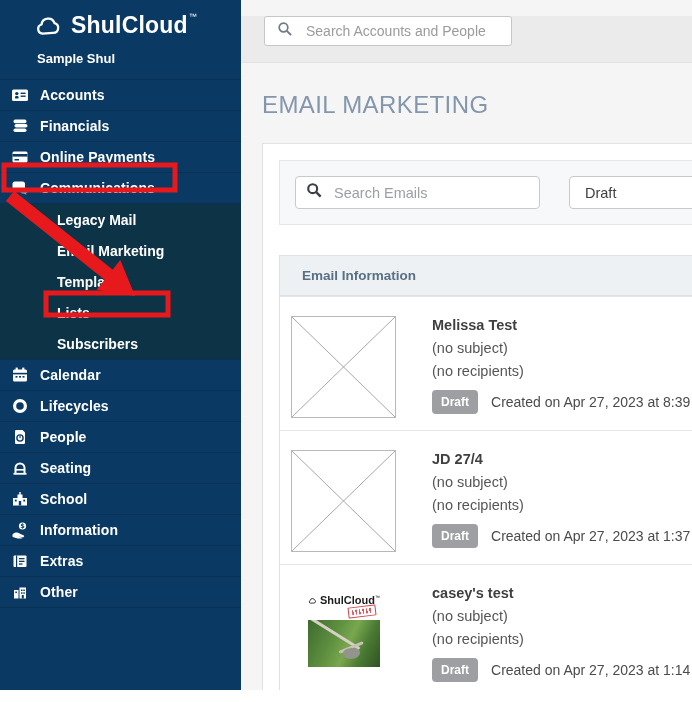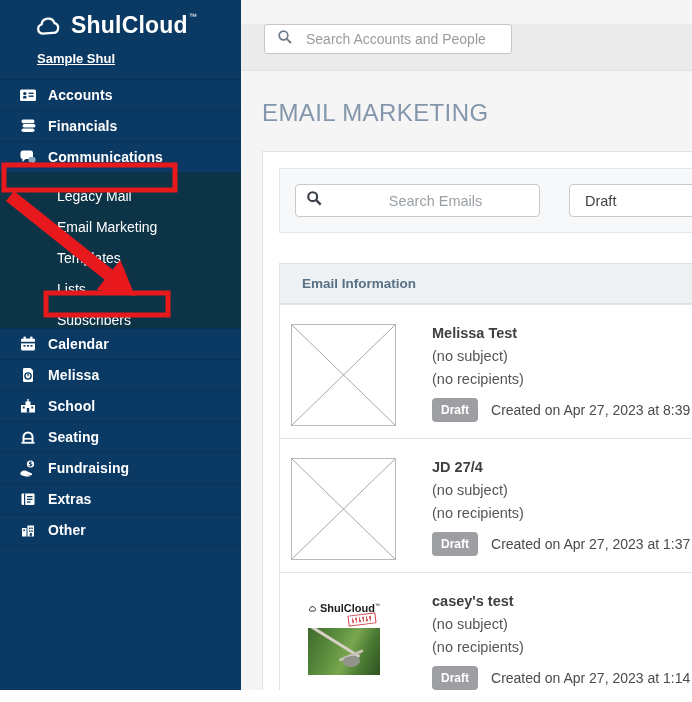--- a/index.html
+++ b/index.html
@@ -6,47 +6,47 @@
   .screen{
     width:692px;height:690px;overflow:hidden;display:flex;
     font-family:"Liberation Sans",sans-serif;position:relative;background:#f5f5f6;
   }
   
   .sidebar{width:241px;flex:none;background:#0a3a64;position:relative;overflow:hidden;}
   .logo-row{display:flex;align-items:flex-start;padding:12px 0 0 34px;color:#fff;}
   .logo-row svg{margin:3px 5px 0 0;}
   .logo-text{font-size:23px;font-weight:bold;letter-spacing:.2px;line-height:26px;}
   .logo-tm{font-size:8px;vertical-align:top;line-height:10px;margin-left:1px;}
-  .org{padding:9px 8px 13px 37px;font-size:13px;font-weight:bold;color:#fff;text-decoration:underline;}
+  .org{padding:9px 8px 13px 37px;font-size:13px;font-weight:bold;color:#fff;}
   .nav{position:relative;}
   .nav-item{height:31px;box-sizing:border-box;display:flex;align-items:center;
-    padding-left:19px;border-top:1px solid #0a3154;color:#fff;cursor:pointer;}
+    padding-left:11px;border-top:1px solid #0a3154;color:#fff;cursor:pointer;}
   .nav-item .ic{width:18px;height:18px;flex:none;display:flex;align-items:center;justify-content:center;}
   .nav-item .lbl{margin-left:11px;font-size:14px;font-weight:bold;letter-spacing:.1px;}
   .submenu{background:#0c3446;border-top:1px solid #0a3154;}
-  .submenu-item{height:31px;box-sizing:border-box;display:flex;align-items:flex-end;
-    padding-left:57px;color:#fff;font-size:14px;font-weight:normal;cursor:pointer;}
+  .submenu-item{height:31px;box-sizing:border-box;display:flex;align-items:center;
+    padding-left:57px;color:#fff;font-size:14px;font-weight:bold;cursor:pointer;}
   .nav-end{border-top:1px solid #0a3154;height:10px;}
   .annot{position:absolute;top:0;left:0;pointer-events:none;z-index:6;}
   
   .main{flex:1;min-width:0;background:#f5f5f6;overflow:hidden;position:relative;}
   .topbar{height:47px;background:#ebebeb;border-bottom:1px solid #e2e2e2;box-sizing:border-box;}
-  .search-box{margin:24px 0 0 23px;width:248px;height:30px;box-sizing:border-box;background:#fff;
+  .search-box{margin:16px 0 0 23px;width:248px;height:30px;box-sizing:border-box;background:#fff;
     border:1px solid #c6c6c6;border-radius:3px;display:flex;align-items:center;padding-left:12px;}
   .search-box input{border:none;outline:none;flex:1;font-size:14px;color:#444;margin-left:11px;
     font-family:"Liberation Sans",sans-serif;background:transparent;}
   .search-box input::placeholder{color:#9b9b9b;}
   .page-title{margin:27px 0 0 21px;font-size:24px;line-height:30px;font-weight:400;color:#8496ab;letter-spacing:.4px;}
   .card{margin:23px 0 0 21px;width:560px;box-sizing:border-box;background:#fff;
     border:1px solid #e2e2e2;padding:16px;}
   .filter-panel{display:flex;gap:29px;padding:15px;background:#f7f8fa;border:1px solid #e4e6e9;}
   .search-emails{width:245px;height:33px;box-sizing:border-box;background:#fff;border:1px solid #c9c9c9;
     border-radius:4px;display:flex;align-items:center;padding-left:10px;flex:none;}
   .search-emails input{border:none;outline:none;flex:1;font-size:14.5px;color:#444;margin-left:9px;
-    font-family:"Liberation Sans",sans-serif;background:transparent;min-width:0;text-align:center;}
+    font-family:"Liberation Sans",sans-serif;background:transparent;min-width:0;}
   .search-emails input::placeholder{color:#9aa0a6;}
   .select{width:190px;height:33px;box-sizing:border-box;background:#fff;border:1px solid #c9c9c9;
     border-radius:4px;display:flex;align-items:center;padding-left:15px;font-size:14.5px;color:#3f3f3f;flex:none;cursor:pointer;}
   .table{margin-top:30px;border:1px solid #dfe1e4;background:#fff;}
   .t-header{padding:12px 22px;background:#eef1f4;border-bottom:1px solid #dfe1e4;
     color:#587083;font-weight:bold;font-size:13.5px;}
   .row{display:flex;padding:17px 0 12px 11px;min-height:130px;box-sizing:border-box;border-top:1px solid #e3e5e7;}
   .row:first-of-type{border-top:none;}
   .thumb-col{width:105px;flex:none;margin-right:36px;}
   .thumb-box{width:103px;height:100px;border:1px solid #b9b9b9;margin-top:2px;}
@@ -114,20 +114,30 @@
         <span class="ic">
             <svg width="18" height="18" viewBox="0 0 18 18">
               <rect x="2.5" y="2.6" width="13" height="3.6" rx="1.8" fill="#fff"></rect>
               <rect x="3.5" y="7" width="13" height="3.6" rx="1.8" fill="#fff"></rect>
               <rect x="2.5" y="11.4" width="13" height="3.6" rx="1.8" fill="#fff"></rect>
             </svg>
           </span>
         <span class="lbl">Financials</span>
       </div>
 
+      <div class="nav-item">
+        <span class="ic">
+            <svg width="18" height="18" viewBox="0 0 18 18">
+              <rect x="1.5" y="3.5" width="15" height="11" rx="1.5" fill="#fff"></rect>
+              <rect x="1.5" y="6" width="15" height="2.6" fill="#0a3a64"></rect>
+              <rect x="3.5" y="11" width="4.5" height="1.5" fill="#0a3a64"></rect>
+            </svg>
+          </span>
+        <span class="lbl">Online Payments</span>
+      </div>
 
       <div class="nav-item">
         <span class="ic">
             <svg width="18" height="18" viewBox="0 0 18 18">
               <rect x="1.5" y="2.5" width="12.5" height="8.5" rx="2.5" fill="#fff"></rect>
               <polygon points="3.5,10 3.5,14 7.5,10" fill="#fff"></polygon>
               <rect x="9.5" y="9" width="7" height="5.5" rx="2" fill="#8ea7bc"></rect>
               <polygon points="14.5,13.5 15.5,16 11.5,13.5" fill="#8ea7bc"></polygon>
             </svg>
           </span>
@@ -160,68 +170,76 @@
               <rect x="2" y="3.5" width="14" height="12" rx="1.5" fill="#fff"></rect>
               <rect x="2" y="6.8" width="14" height="1.6" fill="#0a3a64"></rect>
               <rect x="4.5" y="10" width="2" height="1.6" fill="#0a3a64"></rect>
               <rect x="8" y="10" width="2" height="1.6" fill="#0a3a64"></rect>
               <rect x="11.5" y="10" width="2" height="1.6" fill="#0a3a64"></rect>
             </svg>
           </span>
         <span class="lbl">Calendar</span>
       </div>
 
+      <div class="nav-item">
+        <span class="ic">
+            <svg width="18" height="18" viewBox="0 0 18 18">
+              <circle cx="9" cy="9" r="5.4" fill="none" stroke="#fff" stroke-width="3.2"></circle>
+            </svg>
+          </span>
+        <span class="lbl">Lifecycles</span>
+      </div>
 
       <div class="nav-item">
         <span class="ic">
             <svg width="18" height="18" viewBox="0 0 18 18">
               <rect x="4" y="2" width="10" height="14" rx="1.2" fill="#fff"></rect>
               <polygon points="11.5,2 14,2 14,4.5" fill="#0a3a64"></polygon>
               <circle cx="9" cy="10" r="3.1" fill="none" stroke="#0a3a64" stroke-width="1.4"></circle>
               <rect x="8.5" y="7.8" width="1.1" height="2.4" fill="#0a3a64"></rect>
             </svg>
           </span>
-        <span class="lbl">Melissa</span>
-      </div>
-
+        <span class="lbl">People</span>
+      </div>
+
+
+      <div class="nav-item">
+        <span class="ic">
+            <svg width="18" height="18" viewBox="0 0 18 18">
+              <path d="M4.5,14.5 v-5.5 a4.5,4.5 0 0 1 9,0 v5.5" fill="none" stroke="#fff" stroke-width="2"></path>
+              <line x1="2.5" y1="14.8" x2="15.5" y2="14.8" stroke="#fff" stroke-width="1.8"></line>
+              <line x1="4.5" y1="10.8" x2="13.5" y2="10.8" stroke="#fff" stroke-width="1.6"></line>
+            </svg>
+          </span>
+        <span class="lbl">Seating</span>
+      </div>
 
       <div class="nav-item">
         <span class="ic">
             <svg width="18" height="18" viewBox="0 0 18 18">
               <rect x="2" y="8" width="14" height="7.5" fill="#fff"></rect>
               <rect x="6.5" y="4.5" width="5" height="4.5" fill="#fff"></rect>
               <rect x="8.3" y="2" width="1.4" height="3" fill="#fff"></rect>
               <rect x="7.8" y="11" width="2.4" height="4.5" fill="#0a3a64"></rect>
               <rect x="3.8" y="9.6" width="1.9" height="1.9" fill="#0a3a64"></rect>
               <rect x="12.3" y="9.6" width="1.9" height="1.9" fill="#0a3a64"></rect>
             </svg>
           </span>
         <span class="lbl">School</span>
       </div>
 
       <div class="nav-item">
         <span class="ic">
             <svg width="18" height="18" viewBox="0 0 18 18">
-              <path d="M4.5,14.5 v-5.5 a4.5,4.5 0 0 1 9,0 v5.5" fill="none" stroke="#fff" stroke-width="2"></path>
-              <line x1="2.5" y1="14.8" x2="15.5" y2="14.8" stroke="#fff" stroke-width="1.8"></line>
-              <line x1="4.5" y1="10.8" x2="13.5" y2="10.8" stroke="#fff" stroke-width="1.6"></line>
-            </svg>
-          </span>
-        <span class="lbl">Seating</span>
-      </div>
-
-      <div class="nav-item">
-        <span class="ic">
-            <svg width="18" height="18" viewBox="0 0 18 18">
               <circle cx="11.5" cy="5" r="3.6" fill="#fff"></circle>
               <text x="11.5" y="7.3" font-size="6.5" font-weight="bold" fill="#0a3a64" text-anchor="middle" font-family="DejaVu Sans">$</text>
               <path d="M1.5,13.5 c2.5,-2.5 5,-2.3 7.5,-0.8 l3.5,1.6 c1.2,0.6 0.6,2.2 -0.8,1.9 l-4,-0.8 l4.2,1.6 c-3,1 -6.5,0.8 -10.4,-1.2 z" fill="#fff"></path>
             </svg>
           </span>
-        <span class="lbl">Fundraising</span>
+        <span class="lbl">Information</span>
       </div>
 
       <div class="nav-item">
         <span class="ic">
             <svg width="18" height="18" viewBox="0 0 18 18">
               <rect x="2.5" y="3.5" width="13" height="11.5" rx="1" fill="#fff"></rect>
               <rect x="5" y="3.5" width="1.2" height="11.5" fill="#0a3a64"></rect>
               <rect x="8" y="6" width="5.5" height="1.3" fill="#0a3a64"></rect>
               <rect x="8" y="8.7" width="5.5" height="1.3" fill="#0a3a64"></rect>
               <rect x="8" y="11.4" width="3.5" height="1.3" fill="#0a3a64"></rect>

